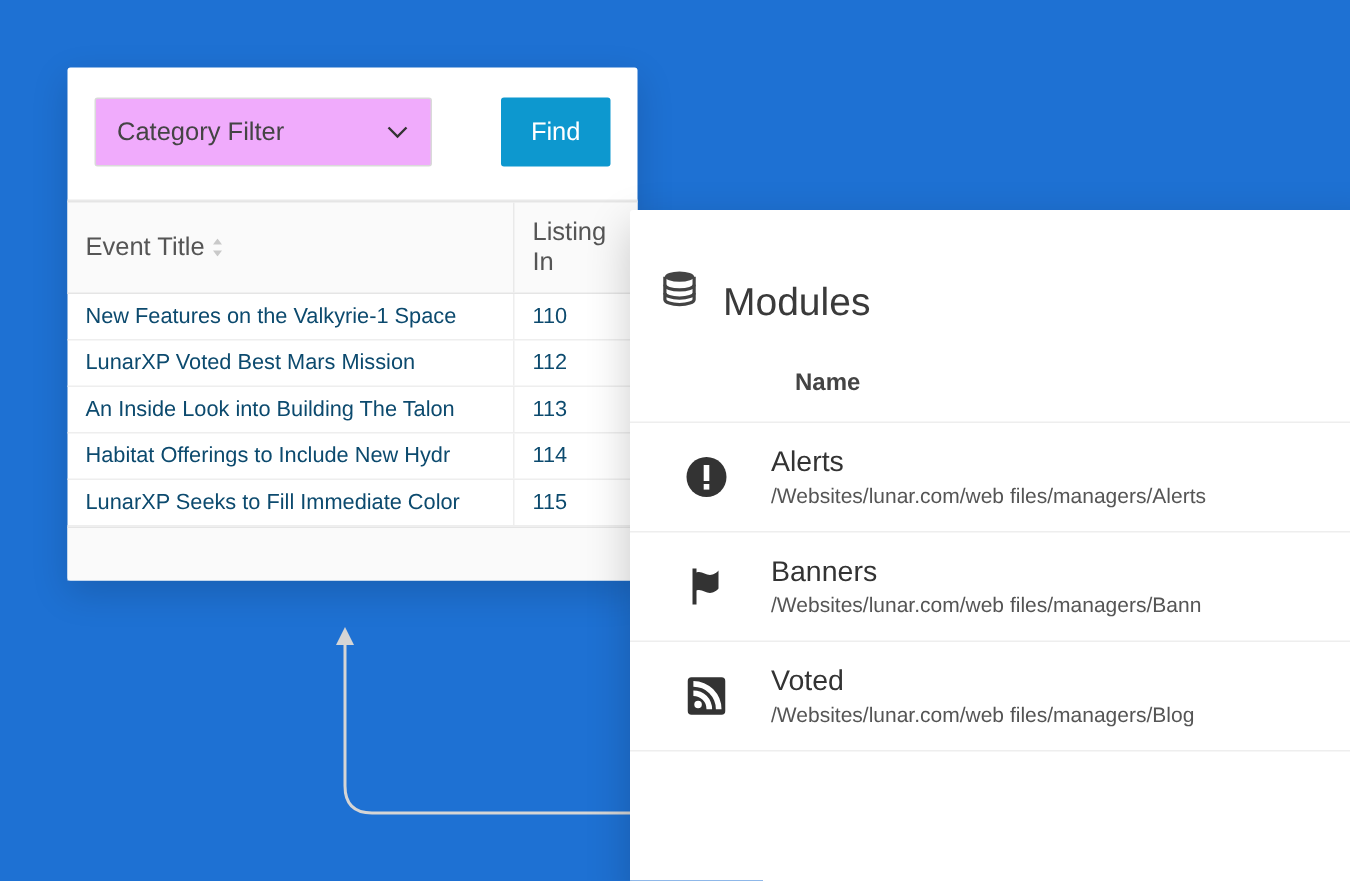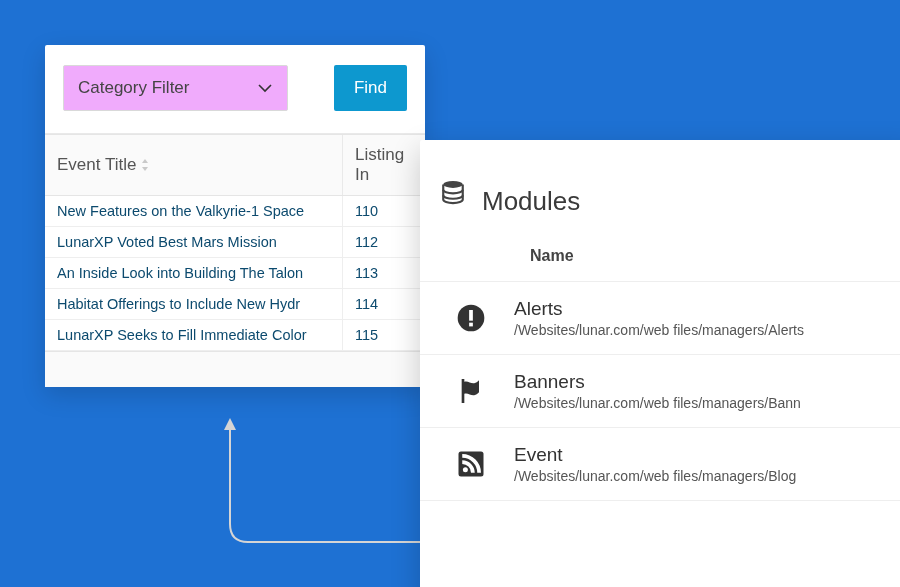--- a/index.html
+++ b/index.html
@@ -263,17 +263,17 @@
   <div class="mod-row">
     <span class="mod-icon">
       <svg width="30" height="30" viewBox="0 0 24 24" fill="currentColor">
         <rect x="2" y="2" width="20" height="20" rx="2" fill="#333"></rect>
         <circle cx="7.5" cy="16.5" r="2" fill="#fff"></circle>
         <path d="M5 9a10 10 0 0 1 10 10h-3a7 7 0 0 0-7-7V9z" fill="#fff"></path>
         <path d="M5 4a15 15 0 0 1 15 15h-3A12 12 0 0 0 5 7V4z" fill="#fff"></path>
       </svg>
     </span>
     <div class="mod-text">
-      <div class="mname">Event</div>
+      <div class="mname">Voted</div>
       <div class="mpath">/Websites/lunar.com/web files/managers/Blog</div>
     </div>
   </div>
 </div>
 
 </body></html>

